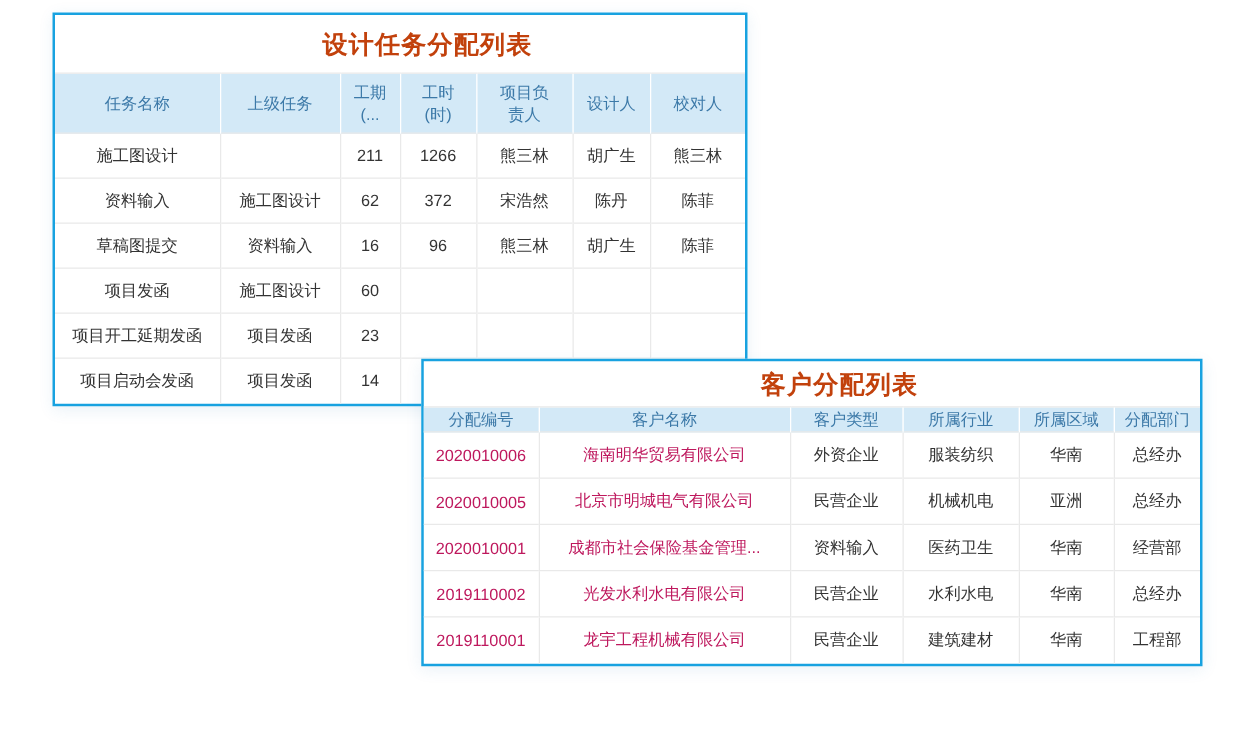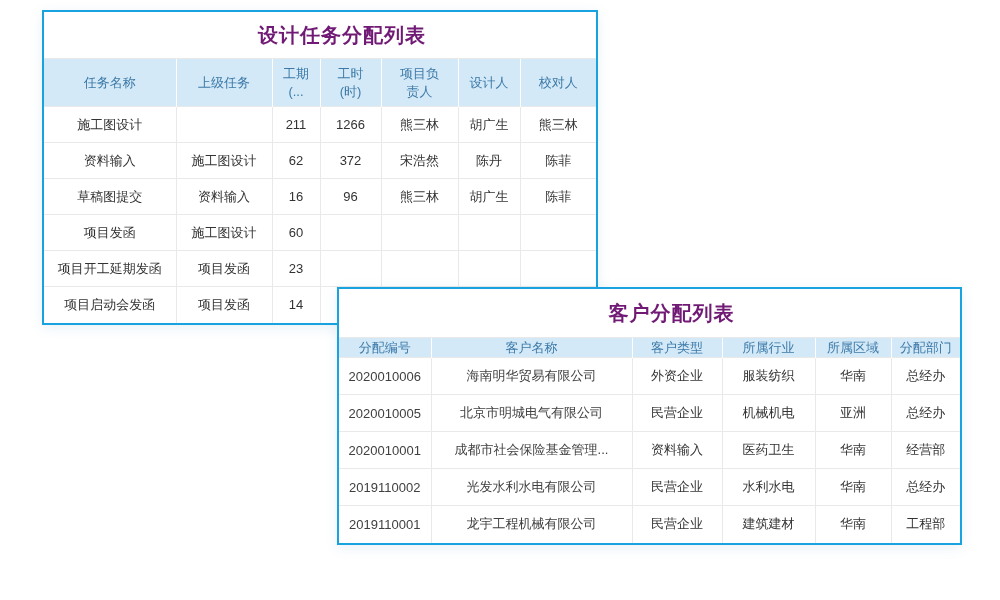--- a/index.html
+++ b/index.html
@@ -17,21 +17,21 @@
     border: 2px solid #18a2e0;
     box-shadow: 0 3px 12px rgba(40, 120, 180, 0.10);
     box-sizing: border-box;
   }
   .panel-title {
     display: flex;
     align-items: center;
     justify-content: center;
     font-weight: bold;
     font-size: 20px;
-    color: #701a75;
+    color: #c2410c;
     letter-spacing: 1px;
     padding-left: 44px;
   }
   table {
     border-collapse: collapse;
     table-layout: fixed;
     width: 100%;
   }
   th {
     background: #d3e9f7;
@@ -54,31 +54,31 @@
     text-align: center;
     vertical-align: middle;
     border-top: 1px solid #e9e9e9;
     border-left: 1px solid #e9e9e9;
     padding: 0 3px;
     box-sizing: border-box;
     overflow: hidden;
     white-space: nowrap;
   }
   td:first-child { border-left: none; }
-  td.link { color: #404040; cursor: pointer; }
+  td.link { color: #be185d; cursor: pointer; }
 
   
   #task-panel { left: 42px; top: 10px; width: 556px; z-index: 1; }
   #task-panel .panel-title { height: 46px; }
   #task-panel th { height: 48px; }
   #task-panel td { height: 36px; }
 
   
   #customer-panel { left: 337px; top: 287px; width: 625px; z-index: 2; }
-  #customer-panel .panel-title { height: 48px; }
+  #customer-panel .panel-title { height: 36px; }
   #customer-panel th { height: 20px; }
   #customer-panel td { height: 37px; }
 </style>
 </head>
 <body>
 
 <div class="stage">
 
   <section class="panel" id="task-panel">
     <div class="panel-title">设计任务分配列表</div>

